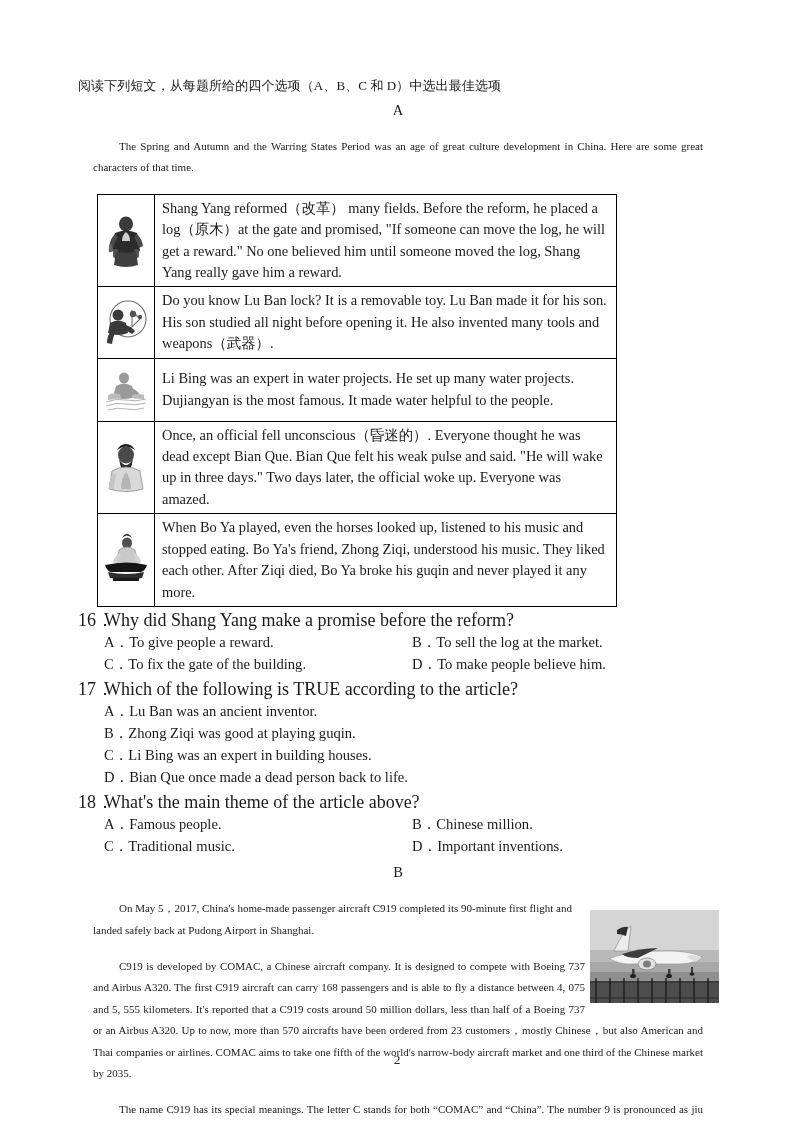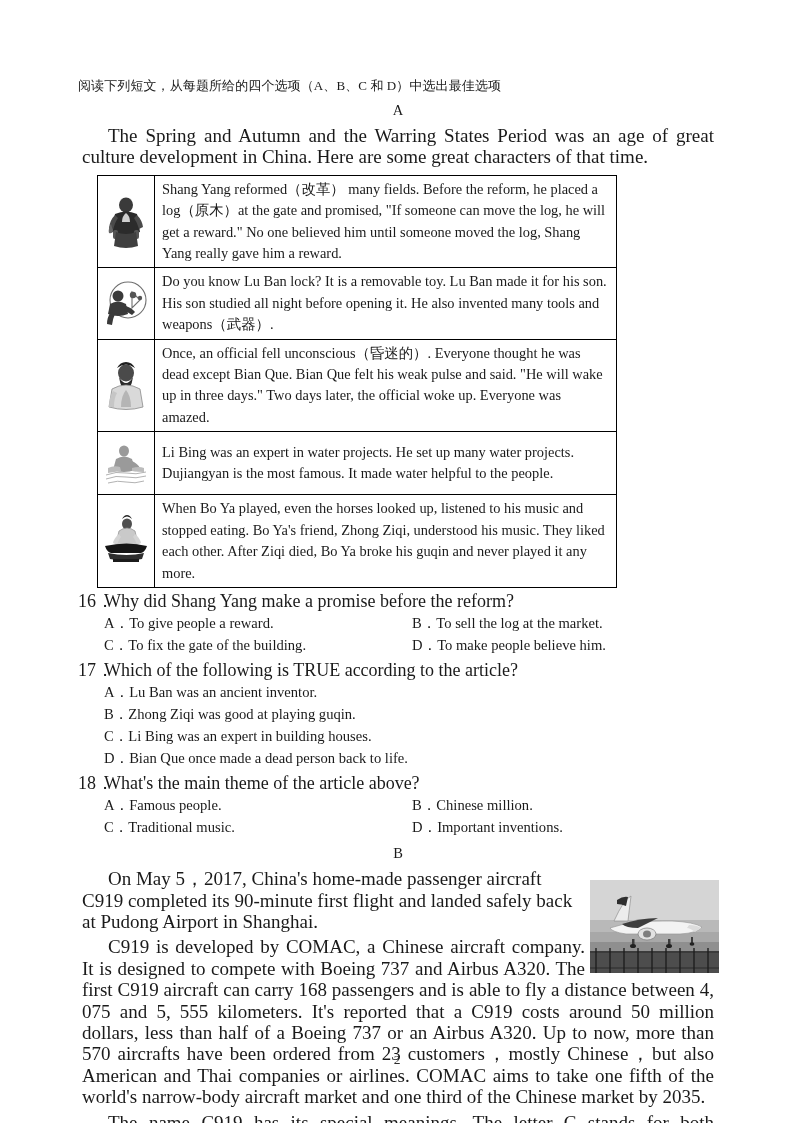--- a/index.html
+++ b/index.html
@@ -35,22 +35,22 @@
     white-space: nowrap;
   }
   .section-letter {
     text-align: center;
     font-size: 14.5px;
     line-height: 21px;
     margin-top: 5px;
     margin-bottom: 1px;
   }
   p.para {
-    margin: 4px;
-    font-size: 19px;
+    margin: 15px;
+    font-size: 11px;
     line-height: 21.4px;
     text-align: justify;
     text-indent: 26px;
     hyphens: none;
   }
   p.para.nojust { text-align: left; }
 
   
   .story-table {
     border-collapse: collapse;
@@ -186,56 +186,56 @@
               </g>
             </svg>
           </td>
           <td class="txtcell">
             <span>Do you know Lu Ban lock? It is a removable toy. Lu Ban made it for his son. His son studied all night before opening it. He also invented many tools and weapons（武器）.</span>
           </td>
         </tr>
         <tr>
           <td class="imgcell">
             <svg class="figure" viewBox="0 0 48 56">
+              <g fill="none" stroke="#a9a9a9" stroke-width="0.9">
+                <path d="M4 40 q10 -4 20 -2 q10 2 20 -1"></path>
+                <path d="M4 44 q10 -4 20 -2 q10 2 20 -1"></path>
+                <path d="M6 48 q10 -3 18 -1 q9 2 18 -1"></path>
+                <path d="M10 36 q8 -3 16 -1 q8 2 14 -1"></path>
+              </g>
+              <g fill="#9a9a9a">
+                <ellipse cx="22" cy="16" rx="5" ry="5.5"></ellipse>
+                <path d="M14 24 q8 -5 16 0 l3 11 q-11 4 -22 0z"></path>
+                <path d="M30 26 q6 3 8 7 l-3 3 q-4 -4 -7 -6z"></path>
+              </g>
+              <g fill="#bcbcbc">
+                <path d="M6 33 q6 -3 12 -1 l1 4 q-7 1 -13 2z"></path>
+                <path d="M30 33 q7 -2 12 0 l0 4 q-7 0 -12 -1z"></path>
+              </g>
+            </svg>
+          </td>
+          <td class="txtcell">
+            <span>Li Bing was an expert in water projects. He set up many water projects. Dujiangyan is the most famous. It made water helpful to the people.</span>
+          </td>
+        </tr>
+        <tr>
+          <td class="imgcell">
+            <svg class="figure" viewBox="0 0 48 56">
               <g>
                 <ellipse cx="24" cy="16" rx="8" ry="8.5" fill="#4a4a4a"></ellipse>
                 <path d="M15 11 q9 -7 18 0 q-3 -6 -9 -6 q-6 0 -9 6z" fill="#1f1f1f"></path>
                 <path d="M17 20 q7 12 14 0 q-2 13 -7 13 q-5 0 -7 -13z" fill="#2a2a2a"></path>
                 <path d="M10 32 q14 -8 28 0 l3 18 q-17 5 -34 0z" fill="#d9d9d9" stroke="#8a8a8a" stroke-width="0.8"></path>
                 <path d="M24 33 q-5 6 -5 17 l10 0 q0 -11 -5 -17z" fill="#b5b5b5"></path>
                 <path d="M11 34 q-4 7 -4 16 l5 0 q0 -9 3 -14z" fill="#c6c6c6"></path>
               </g>
             </svg>
           </td>
           <td class="txtcell">
             <span>Once, an official fell unconscious（昏迷的）. Everyone thought he was dead except Bian Que. Bian Que felt his weak pulse and said. "He will wake up in three days." Two days later, the official woke up. Everyone was amazed.</span>
-          </td>
-        </tr>
-        <tr>
-          <td class="imgcell">
-            <svg class="figure" viewBox="0 0 48 56">
-              <g fill="none" stroke="#a9a9a9" stroke-width="0.9">
-                <path d="M4 40 q10 -4 20 -2 q10 2 20 -1"></path>
-                <path d="M4 44 q10 -4 20 -2 q10 2 20 -1"></path>
-                <path d="M6 48 q10 -3 18 -1 q9 2 18 -1"></path>
-                <path d="M10 36 q8 -3 16 -1 q8 2 14 -1"></path>
-              </g>
-              <g fill="#9a9a9a">
-                <ellipse cx="22" cy="16" rx="5" ry="5.5"></ellipse>
-                <path d="M14 24 q8 -5 16 0 l3 11 q-11 4 -22 0z"></path>
-                <path d="M30 26 q6 3 8 7 l-3 3 q-4 -4 -7 -6z"></path>
-              </g>
-              <g fill="#bcbcbc">
-                <path d="M6 33 q6 -3 12 -1 l1 4 q-7 1 -13 2z"></path>
-                <path d="M30 33 q7 -2 12 0 l0 4 q-7 0 -12 -1z"></path>
-              </g>
-            </svg>
-          </td>
-          <td class="txtcell">
-            <span>Li Bing was an expert in water projects. He set up many water projects. Dujiangyan is the most famous. It made water helpful to the people.</span>
           </td>
         </tr>
         <tr>
           <td class="imgcell">
             <svg class="figure tall" viewBox="0 0 48 62">
               <g>
                 <ellipse cx="25" cy="14" rx="5" ry="5.5" fill="#4f4f4f"></ellipse>
                 <path d="M20 9 q5 -5 10 0 q-2 -4 -5 -4 q-3 0 -5 4z" fill="#2a2a2a"></path>
                 <path d="M17 21 q8 -6 16 0 l3 13 q-11 4 -22 0z" fill="#c9c9c9" stroke="#8c8c8c" stroke-width="0.7"></path>
                 <path d="M17 24 q-5 4 -6 9 l4 2 q2 -6 4 -8z" fill="#d4d4d4"></path>

